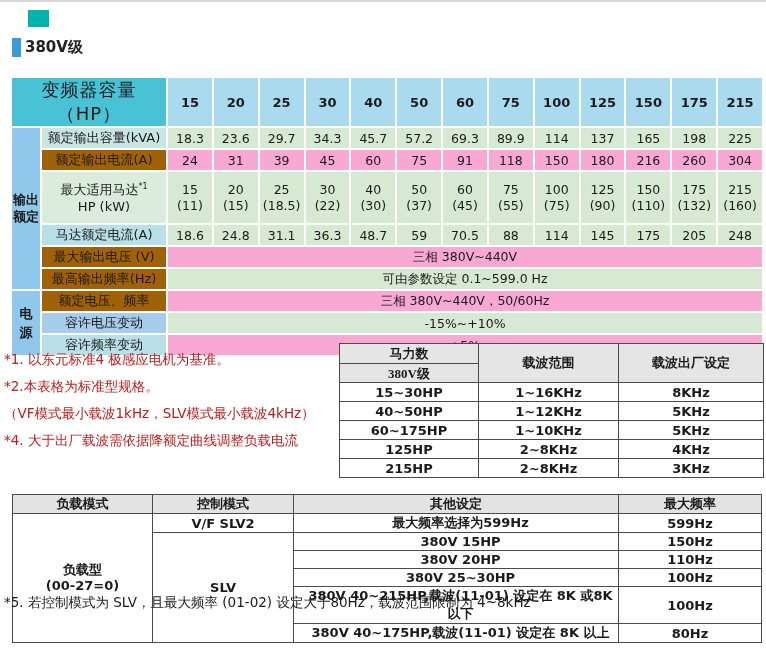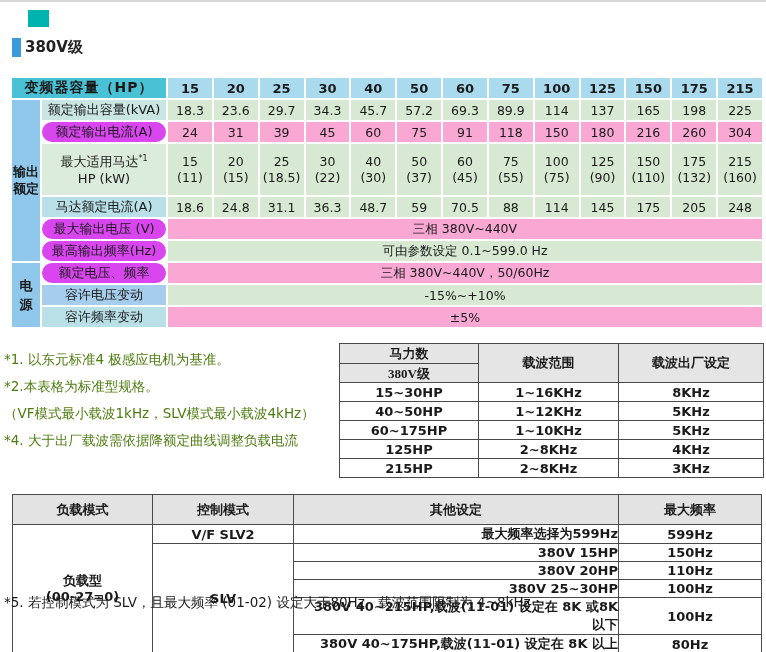--- a/index.html
+++ b/index.html
@@ -14,55 +14,55 @@
   .section-row { position: absolute; left: 12px; top: 36px; display: flex; align-items: center; }
   .section-bar { width: 9px; height: 19px; background: #3b9ad8; margin-right: 4px; }
   .section-title { font-size: 15px; font-weight: bold; color: #222; }
 
   
   table.spec { position: absolute; left: 10px; top: 74px; width: 754px;
                border-collapse: separate; border-spacing: 2px; table-layout: fixed;
                font-size: 12.5px; }
   table.spec td { height: 20px; text-align: center; vertical-align: middle; overflow: hidden; }
   table.spec tr.tall td { height: 51px; }
-  .c-hdr   { background: #49c2d5; font-weight: bold; font-size: 14px; letter-spacing: 1px; }
+  .c-hdr   { background: #49c2d5; font-weight: normal; font-size: 18px; letter-spacing: 1px; }
   .col-hdr { background: #a9daee; font-weight: bold; font-size: 13px; }
   .grp     { background: #8fc8ea; font-weight: bold; font-size: 13px; line-height: 1.5; }
   .lbl     { font-size: 13px; }
-  .lbl.green  { background: #d946ef; border-radius: 10px; }
+  .lbl.green  { background: #a16207; }
   .lbl.green2 { background: #dcecdc; }
   .lbl.cyan   { background: #b9dfe7; }
   .lbl.cyan1  { background: #c9e6e2; }
   .lbl.blue   { background: #a6cdeb; }
   .d.green { background: #d7e9d2; }
   .d.grey  { background: #f9a8d4; }
   .pre { white-space: pre-line; line-height: 1.25; }
   sup.note-ref { font-size: 8px; vertical-align: super; }
 
   
   .notes { position: absolute; left: 4px; top: 344px; width: 334px;
-           font-size: 13.5px; line-height: 27px; color: #4d7c0f; }
+           font-size: 13.5px; line-height: 27px; color: #b91c1c; }
 
   
   table.carrier { position: absolute; left: 339px; top: 341px; width: 425px;
                   border-collapse: collapse; font-size: 13px; table-layout: fixed; }
   table.carrier td { border: 1px solid #4a4a4a; text-align: center; vertical-align: middle;
                      height: 19px; font-weight: 600; }
   table.carrier .hdr td { background: #e5e5e5; font-weight: bold; }
   .hp-split div { height: 19px; line-height: 19px; }
   .hp-split div + div { border-top: 1px solid #4a4a4a; }
   table.carrier td.hp-split { padding: 0; height: 38px; font-family: Liberation Serif, serif; }
 
   
   table.load { position: absolute; left: 12px; top: 492px; width: 750px;
                border-collapse: collapse; font-size: 13px; table-layout: fixed; }
   table.load td { border: 1px solid #4a4a4a; text-align: center; vertical-align: middle;
                   height: 18px; font-weight: 600; }
-  table.load tr.hdr td { background: #e3e3e3; font-weight: bold; height: 30px; }
-  table.load td.left { text-align: right; padding-left: 9px; }
+  table.load tr.hdr td { background: #e3e3e3; font-weight: bold; height: 19px; }
+  table.load td.left { text-align: center; padding-left: 9px; }
 
   .note5 { position: absolute; left: 4px; top: 592px; font-size: 13.5px; color: #1a1a1a; }
 </style>
 </head>
 <body>
 
 <div class="page">
 
   <div class="title-row">
     <div class="title-square"></div>

